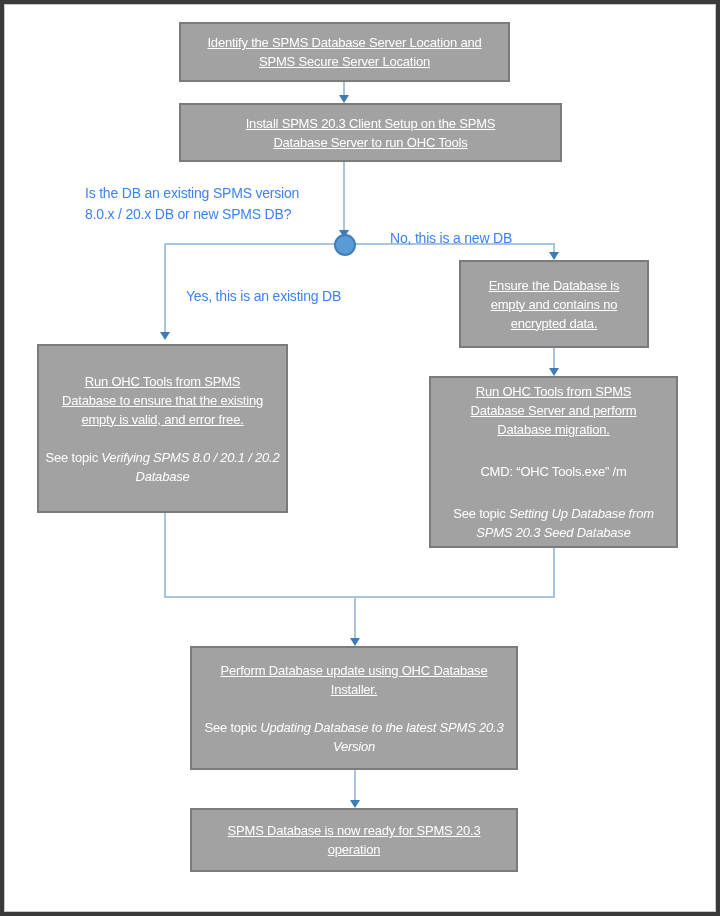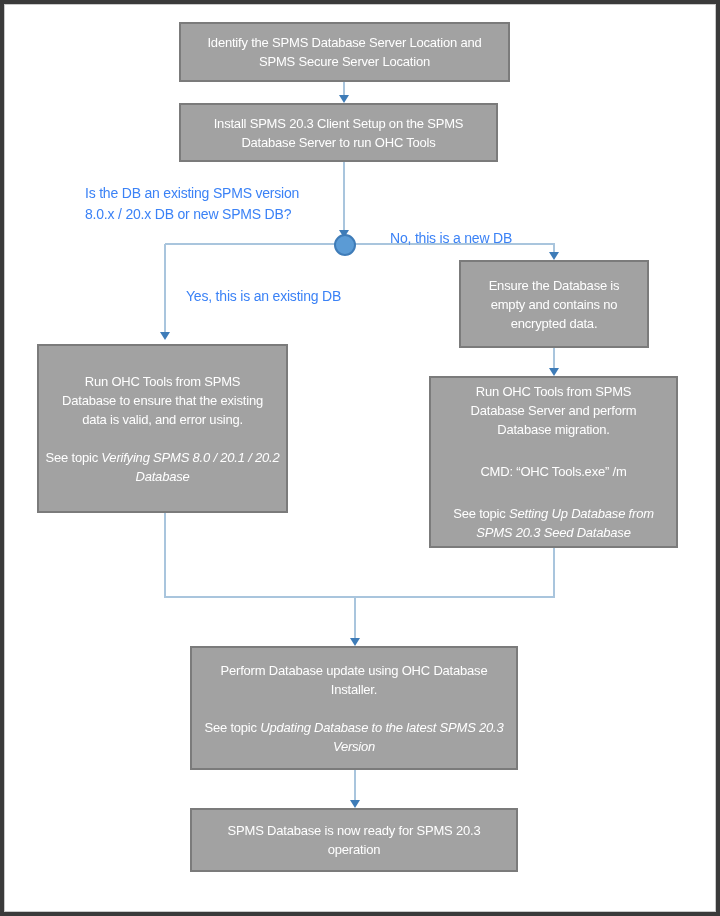--- a/index.html
+++ b/index.html
@@ -32,21 +32,21 @@
     flex-direction: column;
     justify-content: center;
     align-items: center;
     text-align: center;
     font-size: 13px;
     line-height: 19px;
     letter-spacing: -0.2px;
     z-index: 10;
     padding: 4px 6px;
   }
-  .bl { width: 100%; }
+  .bl { width: 100%; text-decoration: underline; }
   .see { margin-top: 19px; width: 100%; }
   .gap8 { margin-top: 23px; width: 100%; }
   .it { font-style: italic; }
 
   .hline, .vline {
     position: absolute;
     background: var(--connector, #a9c5dd);
     z-index: 5;
   }
   .hline { height: 2px; }
@@ -119,35 +119,35 @@
     <div>8.0.x / 20.x DB or new SPMS DB?</div>
   </div>
   <div class="flabel" style="left:390px;top:228px">No, this is a new DB</div>
   <div class="flabel" style="left:186px;top:286px">Yes, this is an existing DB</div>
 
   <div class="box" style="left:179px;top:22px;width:331px;height:60px">
     <div class="bl">Identify the SPMS Database Server Location and</div>
     <div class="bl">SPMS Secure Server Location</div>
   </div>
 
-  <div class="box" style="left:179px;top:103px;width:319px;height:59px">
+  <div class="box" style="left:179px;top:103px;width:383px;height:59px">
     <div class="bl">Install SPMS 20.3 Client Setup on the SPMS</div>
     <div class="bl">Database Server to run OHC Tools</div>
   </div>
 
   <div class="box" style="left:459px;top:260px;width:190px;height:88px">
     <div class="bl">Ensure the Database is</div>
     <div class="bl">empty and contains no</div>
     <div class="bl">encrypted data.</div>
   </div>
 
   <div class="box" style="left:37px;top:344px;width:251px;height:169px">
     <div class="bl">Run OHC Tools from SPMS</div>
     <div class="bl">Database to ensure that the existing</div>
-    <div class="bl">data is valid, and error using.</div>
+    <div class="bl">empty is valid, and error free.</div>
     <div class="see"><span>See topic </span><span class="it">Verifying SPMS 8.0 / 20.1 / 20.2 Database</span></div>
   </div>
 
   <div class="box" style="left:429px;top:376px;width:249px;height:172px">
     <div class="bl">Run OHC Tools from SPMS</div>
     <div class="bl">Database Server and perform</div>
     <div class="bl">Database migration.</div>
     <div class="gap8">CMD: “OHC Tools.exe” /m</div>
     <div class="gap8"><span>See topic </span><span class="it">Setting Up Database from SPMS 20.3 Seed Database</span></div>
   </div>

